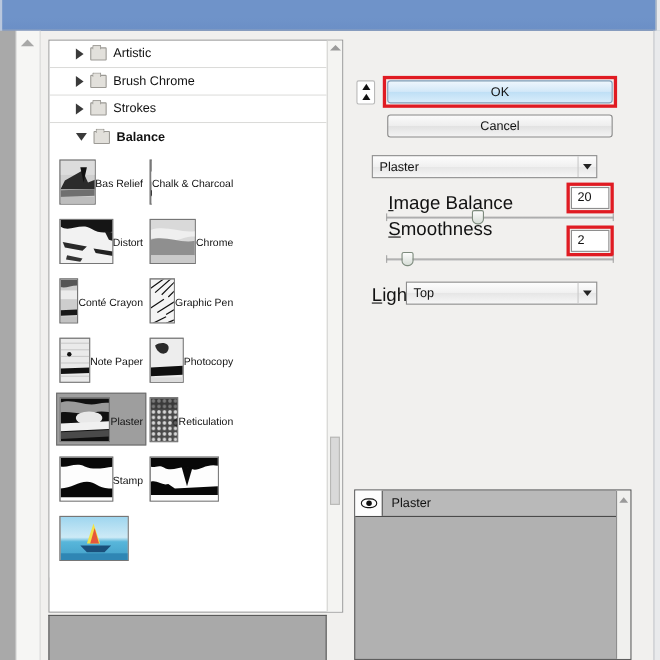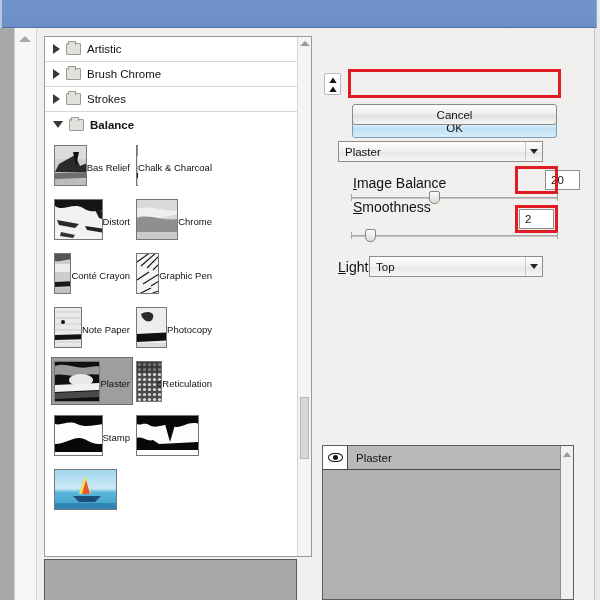--- a/index.html
+++ b/index.html
@@ -58,21 +58,21 @@
     border-bottom:5px solid #9a9a9a;
   }
   .tree-scroll .sb-thumb {
     position:absolute; left:2px; top:360px; width:9px; height:62px;
     background:#d9d9d9; border:1px solid #b7b7b5;
   }
 
   .tree-inner { position:absolute; left:0; top:0; right:14px; bottom:0; overflow:hidden; }
 
   .cat-row {
-    position:relative; height:25px; padding-left:8px;
+    position:relative; height:25px; padding-left:24px;
     display:flex; align-items:center; gap:6px;
     border-bottom:1px solid #d7d7d5;
     background:#ffffff;
   }
   .cat-row.open { border-bottom:none; }
   .tri {
     width:0; height:0; flex:none;
     border-top:5px solid transparent; border-bottom:5px solid transparent;
     border-left:7px solid #3a3a3a;
   }
@@ -131,21 +131,20 @@
   .btn {
     position:absolute; height:21px; left:352px; width:205px;
     border:1px solid #8a8a8a; border-radius:3px;
     display:flex; align-items:center; justify-content:center;
     font-size:11.5px; color:#111;
   }
   .btn.ok {
     top:45px;
     background:linear-gradient(to bottom,#eef6fd 0%,#d3e8f8 48%,#bfdff5 52%,#d8edfb 100%);
     border-color:#7d9dba;
-    margin-top:44px;
   }
   .btn.cancel {
     top:76px;
     background:linear-gradient(to bottom,#fbfbfb 0%,#eeeeee 48%,#e2e2e2 52%,#f3f3f3 100%);
   }
 
   .redbox { position:absolute; border:3px solid #e01b22; pointer-events:none; }
 
   .combo {
     position:absolute; border:1px solid #8e8e8e;
@@ -154,21 +153,21 @@
   }
   .combo .val { padding-left:6px; font-size:11.5px; color:#111; flex:1; }
   .combo .arrow-btn {
     width:17px; height:100%; display:flex; align-items:center; justify-content:center;
     border-left:1px solid #c9c9c9;
   }
   .caret { width:0;height:0; border-left:4px solid transparent; border-right:4px solid transparent; border-top:5px solid #222; }
 
   .preset-combo { left:338px; top:113px; width:205px; }
 
-  .field-label { position:absolute; font-size:14px; color:#111; }
+  .field-label { position:absolute; font-size:17px; color:#111; }
   .field-label u { text-decoration:underline; }
 
   .numbox {
     position:absolute; width:35px; height:20px; background:#fff;
     border:1px solid #8e8e8e; font-size:11.5px; color:#111;
     display:flex; align-items:center; padding-left:5px;
   }
 
   .slider { position:absolute; height:14px; }
   .slider .track {
@@ -481,21 +480,21 @@
     <div class="combo preset-combo">
       <div class="val">Plaster</div>
       <div class="arrow-btn">
           <div class="caret"></div>
         </div>
     </div>
 
     <div class="field-label" style="left:353px; top:147px;">
       <u>I</u><span>mage Balance</span>
     </div>
-    <div class="numbox" style="left:519px; top:142px;margin-left:26px;">20</div>
+    <div class="numbox" style="left:519px; top:142px;">20</div>
     <div class="redbox" style="left:515px; top:138px; width:43px; height:28px;"></div>
     <div class="slider" style="left:351px; top:163px; width:207px;">
       <div class="track"></div>
       <div class="tick-l"></div>
       <div class="tick-r"></div>
       <div class="thumb" style="left:40%;"></div>
     </div>
 
     <div class="field-label" style="left:353px; top:171px;">
       <u>S</u><span>moothness</span>

